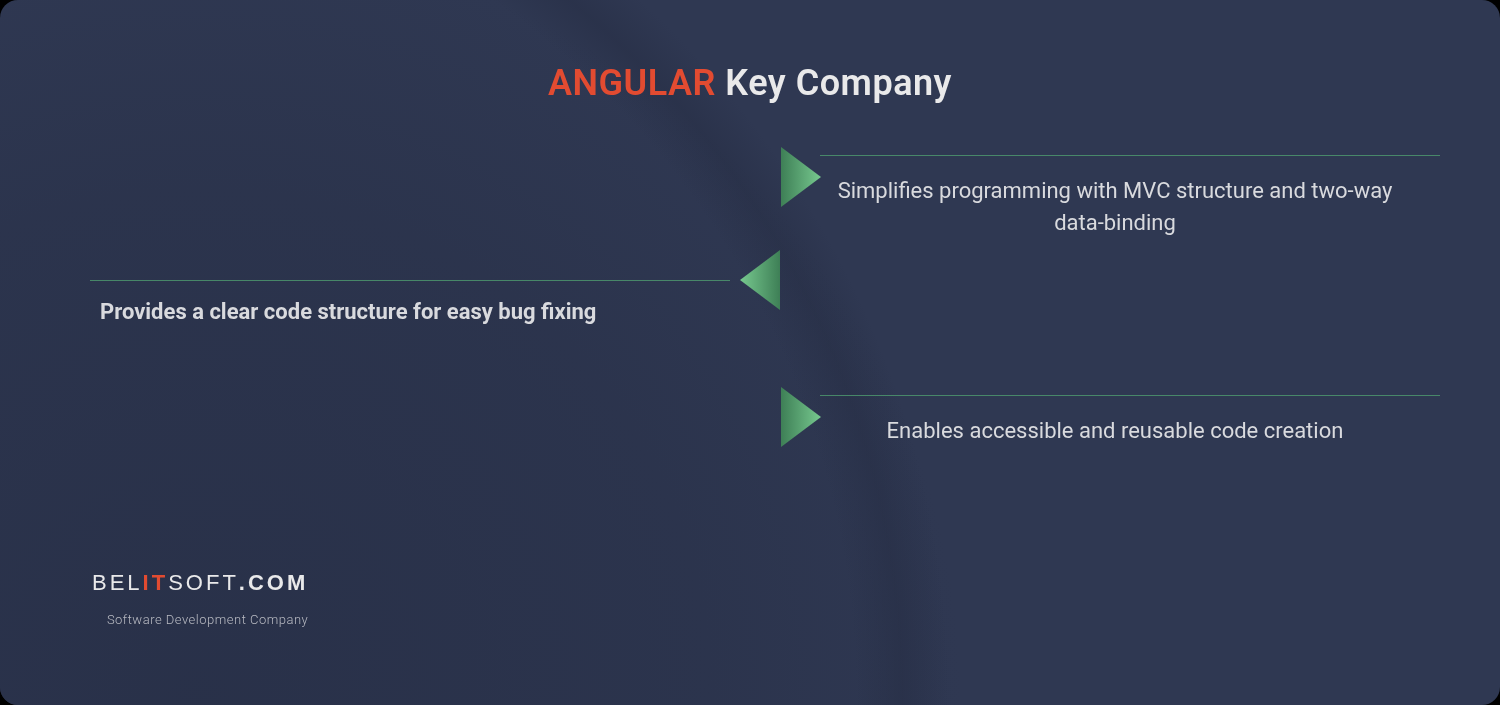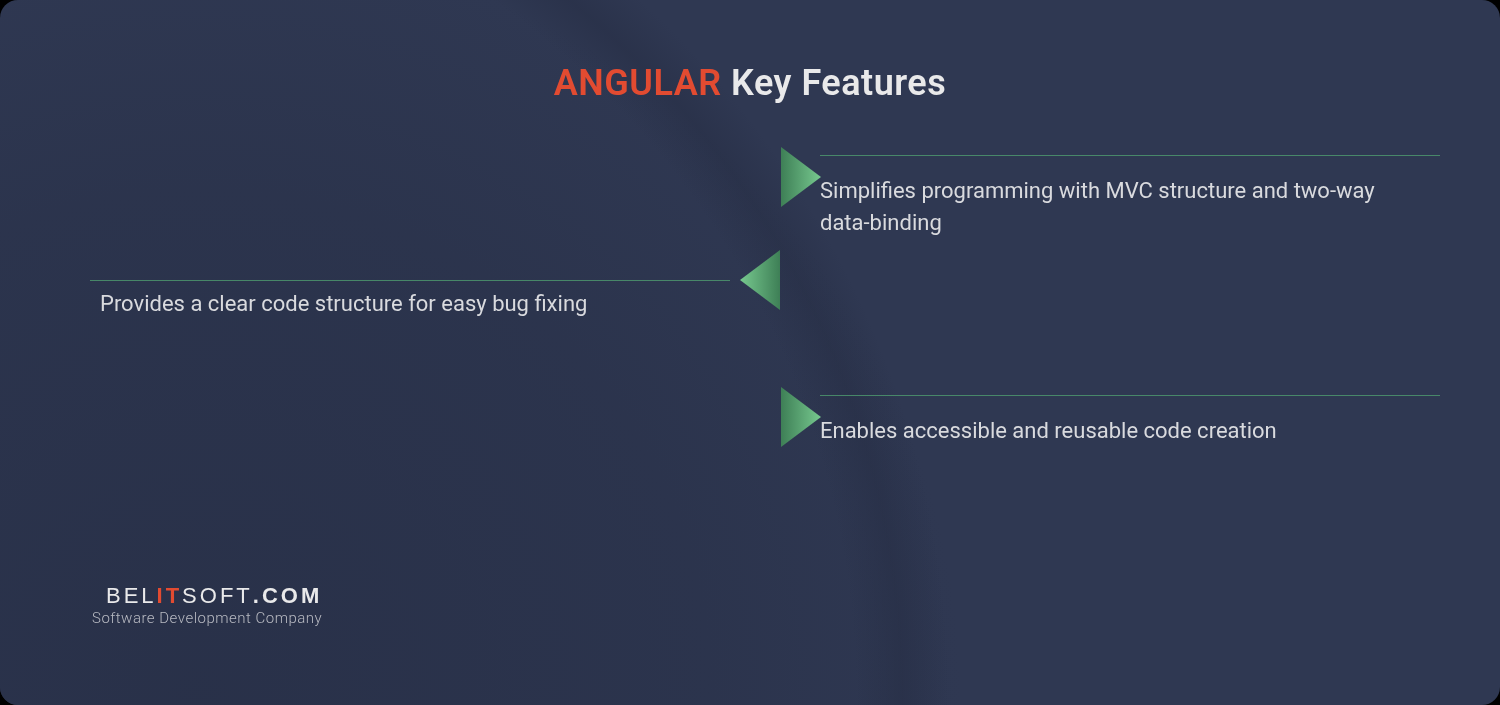--- a/index.html
+++ b/index.html
@@ -78,64 +78,64 @@
   .row-text {
     position: absolute;
     color: #d9dade;
     font-size: 22px;
     line-height: 1.45;
   }
 
   
   .row-left { top: 130px; }
   .row-left .row-line { left: 0; width: 640px; }
-  .row-left .row-text { left: 10px; top: 8px; width: 610px; }
+  .row-left .row-text { left: 10px; top: 16px; width: 610px; font-weight: bold; }
   
 
   .tri-svg { position: absolute; }
 
   
   .row-right-1 { top: 5px; }
   .row-right-2 { top: 245px; }
   .row-right-1 .row-line,
   .row-right-2 .row-line { left: 730px; right: 0; width: auto; }
   .row-right-1 .row-text,
-  .row-right-2 .row-text { left: 730px; top: 20px; width: 590px; }
+  .row-right-2 .row-text { left: 730px; top: 20px; width: 590px; text-align: center; }
 
   .logo {
     position: absolute;
     left: 92px;
     bottom: 78px;
     z-index: 5;
     color: #e9e9ea;
     text-align: right;
   }
   .logo-main {
     font-size: 22px;
     letter-spacing: 3px;
     font-weight: 300;
     font-family: "Arial Narrow", Arial, sans-serif;
   }
   .logo-main .bold { font-weight: 600; letter-spacing: 3px; }
   .logo-main .it { color: #e24b31; font-weight: 600; }
   .logo-sub {
-    font-size: 15px;
+    font-size: 13px;
     color: #b8bac2;
-    margin-top: 0;
+    margin-top: 16px;
     letter-spacing: 0.5px;
     font-weight: 300;
   }
 </style>
 </head>
 <body>
 
 <div class="card">
 
   <div class="title">
-    <span class="accent">ANGULAR</span><span> Key Features</span>
+    <span class="accent">ANGULAR</span><span> Key Company</span>
   </div>
 
   <div class="diagram">
 
     <div class="row row-right-1">
       <svg class="tri-svg" style="left:687px; top:-8px;" width="48" height="60" viewBox="0 0 48 60">
         <defs>
           <linearGradient id="gR1" x1="0" y1="0" x2="1" y2="0">
             <stop offset="0" stop-color="#3e7f56"></stop>
             <stop offset="1" stop-color="#77c98f"></stop>

